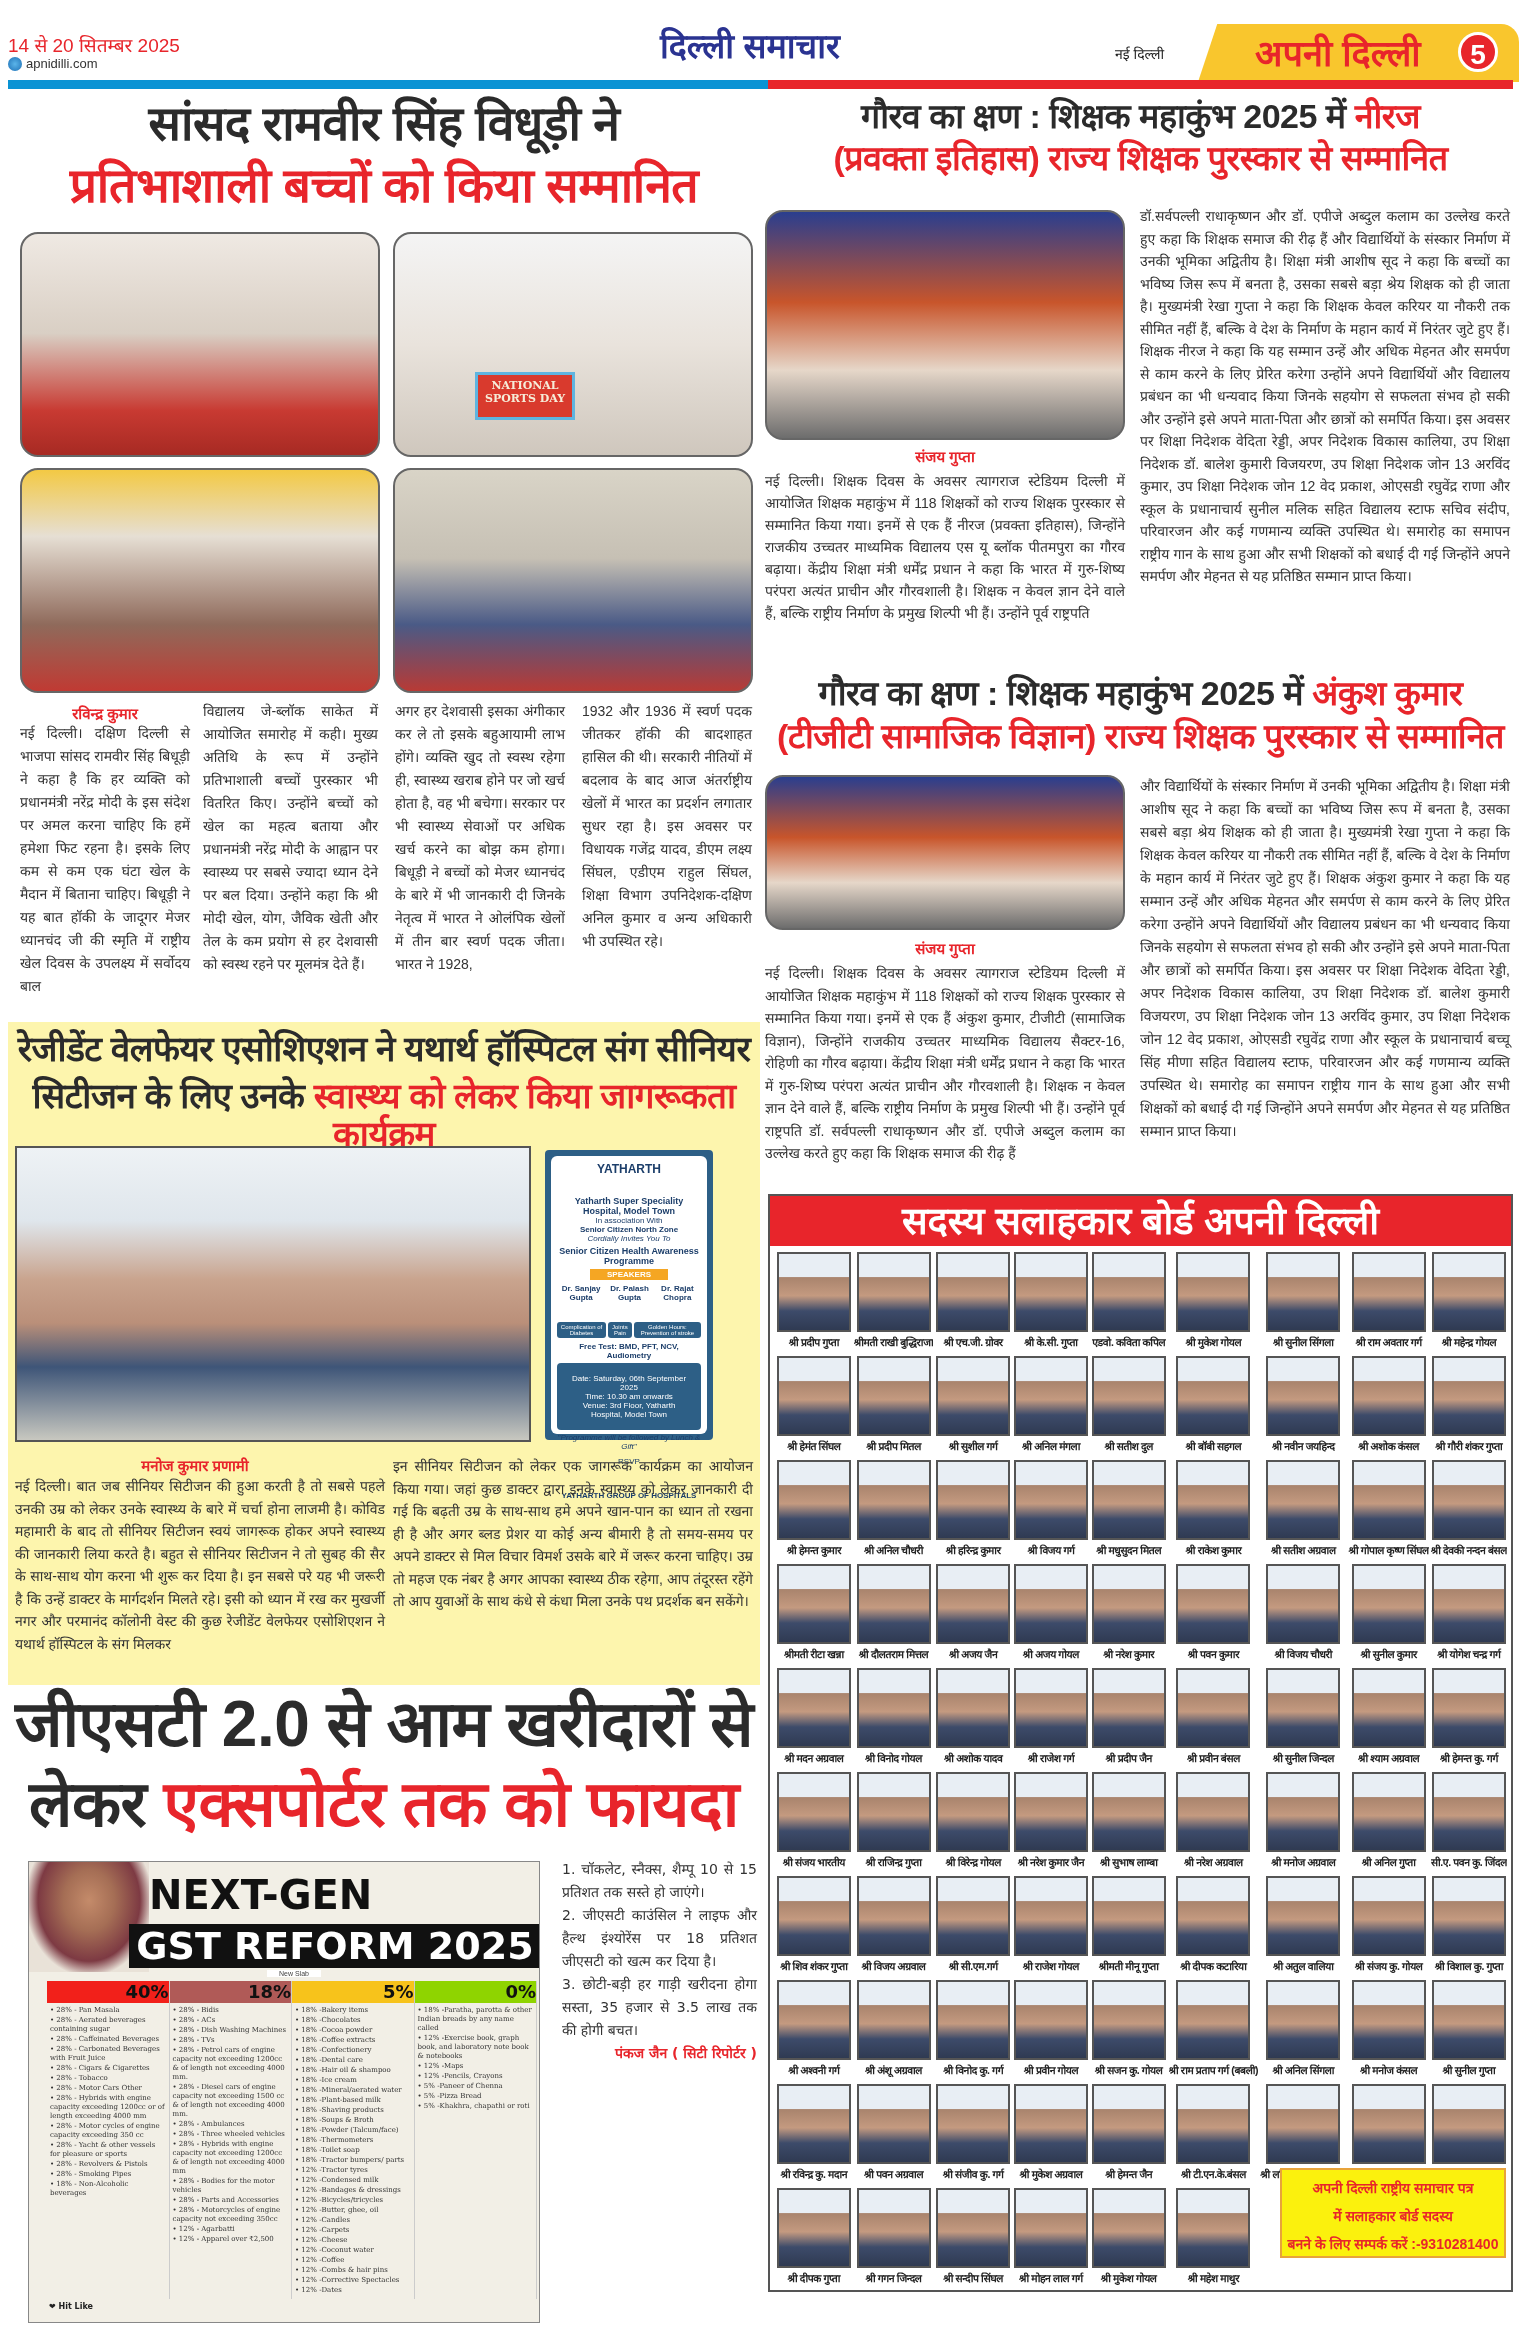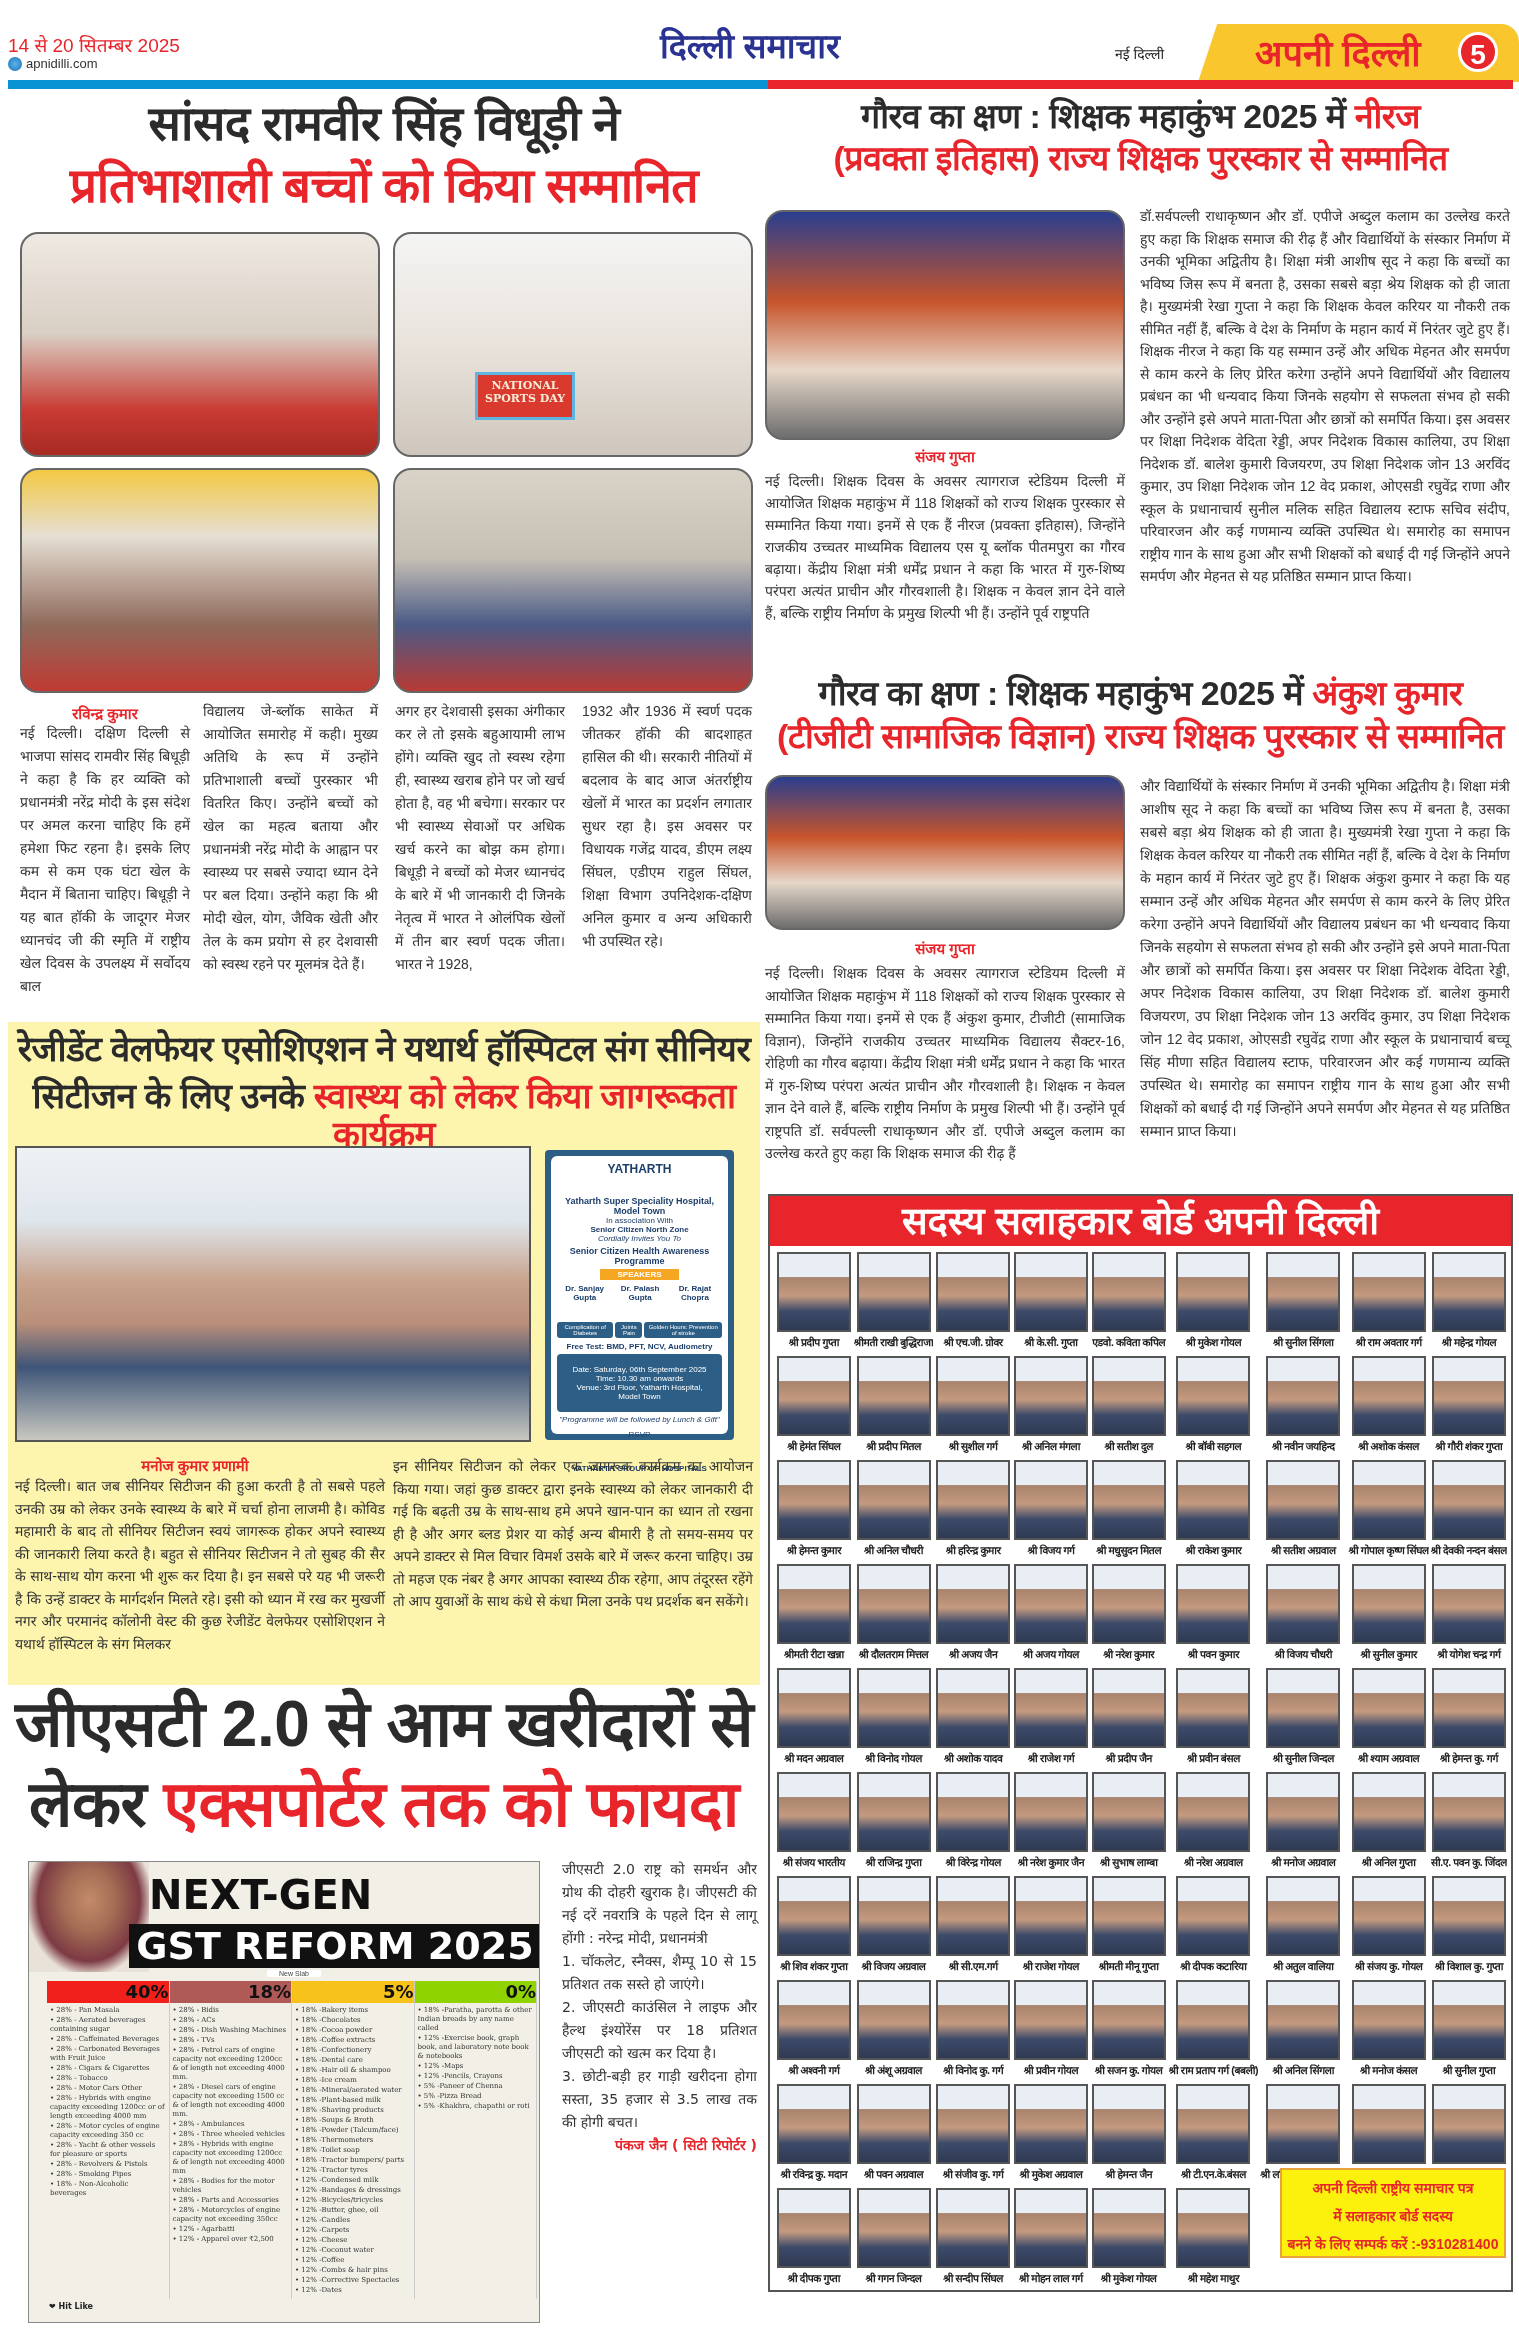--- a/index.html
+++ b/index.html
@@ -99,21 +99,21 @@
 <div class="abs hl red" style="left:768px;top:718px;width:745px;font-size:34px">(टीजीटी सामाजिक विज्ञान) राज्य शिक्षक पुरस्कार से सम्मानित</div>
 <div class="abs photo ph-stage" style="left:765px;top:775px;width:360px;height:155px"></div>
 <div class="abs by" style="left:765px;top:938px;width:360px">संजय गुप्ता</div>
 <div class="abs col" style="left:765px;top:962px;width:360px;line-height:22.5px">नई दिल्ली। शिक्षक दिवस के अवसर त्यागराज स्टेडियम दिल्ली में आयोजित शिक्षक महाकुंभ में 118 शिक्षकों को राज्य शिक्षक पुरस्कार से सम्मानित किया गया। इनमें से एक हैं अंकुश कुमार, टीजीटी (सामाजिक विज्ञान), जिन्होंने राजकीय उच्चतर माध्यमिक विद्यालय सैक्टर-16, रोहिणी का गौरव बढ़ाया। केंद्रीय शिक्षा मंत्री धर्मेंद्र प्रधान ने कहा कि भारत में गुरु-शिष्य परंपरा अत्यंत प्राचीन और गौरवशाली है। शिक्षक न केवल ज्ञान देने वाले हैं, बल्कि राष्ट्रीय निर्माण के प्रमुख शिल्पी भी हैं। उन्होंने पूर्व राष्ट्रपति डॉ. सर्वपल्ली राधाकृष्णन और डॉ. एपीजे अब्दुल कलाम का उल्लेख करते हुए कहा कि शिक्षक समाज की रीढ़ हैं</div>
 <div class="abs col" style="left:1140px;top:775px;width:370px;line-height:23px">और विद्यार्थियों के संस्कार निर्माण में उनकी भूमिका अद्वितीय है। शिक्षा मंत्री आशीष सूद ने कहा कि बच्चों का भविष्य जिस रूप में बनता है, उसका सबसे बड़ा श्रेय शिक्षक को ही जाता है। मुख्यमंत्री रेखा गुप्ता ने कहा कि शिक्षक केवल करियर या नौकरी तक सीमित नहीं हैं, बल्कि वे देश के निर्माण के महान कार्य में निरंतर जुटे हुए हैं। शिक्षक अंकुश कुमार ने कहा कि यह सम्मान उन्हें और अधिक मेहनत और समर्पण से काम करने के लिए प्रेरित करेगा उन्होंने अपने विद्यार्थियों और विद्यालय प्रबंधन का भी धन्यवाद किया जिनके सहयोग से सफलता संभव हो सकी और उन्होंने इसे अपने माता-पिता और छात्रों को समर्पित किया। इस अवसर पर शिक्षा निदेशक वेदिता रेड्डी, अपर निदेशक विकास कालिया, उप शिक्षा निदेशक डॉ. बालेश कुमारी विजयरण, उप शिक्षा निदेशक जोन 13 अरविंद कुमार, उप शिक्षा निदेशक जोन 12 वेद प्रकाश, ओएसडी रघुवेंद्र राणा और स्कूल के प्रधानाचार्य बच्चू सिंह मीणा सहित विद्यालय स्टाफ, परिवारजन और कई गणमान्य व्यक्ति उपस्थित थे। समारोह का समापन राष्ट्रीय गान के साथ हुआ और सभी शिक्षकों को बधाई दी गई जिन्होंने अपने समर्पण और मेहनत से यह प्रतिष्ठित सम्मान प्राप्त किया।</div>
 
 <div class="abs yellow-box"></div>
 <div class="abs hl dark" style="left:12px;top:1030px;width:744px;font-size:35px">रेजीडेंट वेलफेयर एसोशिएशन ने यथार्थ हॉस्पिटल संग सीनियर</div>
 <div class="abs hl" style="left:12px;top:1077px;width:744px;font-size:35px"><span class="dark">सिटीजन के लिए उनके</span> <span class="red">स्वास्थ्य को लेकर किया जागरूकता कार्यक्रम</span></div>
 <div class="abs" style="left:15px;top:1146px;width:516px;height:296px;border:2px solid #555;background:linear-gradient(180deg,#eef2f5 0%,#dfe6ec 25%,#c9a48e 45%,#ba8f79 60%,#3e5578 75%,#c8c8c0 100%)"></div>
-<div class="abs invite" style="left:545px;top:1150px;width:189px;height:290px">
+<div class="abs invite" style="left:545px;top:1150px;width:168px;height:290px">
   <div class="invite-in">
     <b style="font-size:12px;color:#1c3e6a">YATHARTH</b>
     <b style="font-size:9px;margin-top:20px">Yatharth Super Speciality Hospital, Model Town</b>
     <span>In association With</span>
     <b>Senior Citizen North Zone</b>
     <i>Cordially Invites You To</i>
     <b style="font-size:9px;margin:3px 0">Senior Citizen Health Awareness Programme</b>
     <b style="display:inline-block;background:#f5a623;padding:1px 17px;color:#fff">SPEAKERS</b>
     <div style="display:flex;justify-content:space-between;margin-top:4px">
         <b>Dr. Sanjay Gupta</b>
@@ -230,21 +230,20 @@
           <li>• 5% -Paneer of Chenna</li>
           <li>• 5% -Pizza Bread</li>
           <li>• 5% -Khakhra, chapathi or roti</li>
         </ul>
       </div>
   </div>
   <div style="position:absolute;left:20px;top:440px;font:bold 8px 'DejaVu Sans',sans-serif"><span>❤</span> <span>Hit Like</span></div>
 </div>
 
 <div class="abs" style="left:562px;top:1858px;width:195px;font-size:14px;line-height:23px;color:#333;text-align:justify;font-family:'DejaVu Sans',sans-serif">
-  <p>जीएसटी 2.0 राष्ट्र को समर्थन और ग्रोथ की दोहरी खुराक है। जीएसटी की नई दरें नवरात्रि के पहले दिन से लागू होंगी : नरेन्द्र मोदी, प्रधानमंत्री</p>
   <p>1. चॉकलेट, स्नैक्स, शैम्पू 10 से 15 प्रतिशत तक सस्ते हो जाएंगे।</p>
   <p>2. जीएसटी काउंसिल ने लाइफ और हैल्थ इंश्योरेंस पर 18 प्रतिशत जीएसटी को खत्म कर दिया है।</p>
   <p>3. छोटी-बड़ी हर गाड़ी खरीदना होगा सस्ता, 35 हजार से 3.5 लाख तक की होगी बचत।</p>
   <p class="red" style="font-weight:bold;text-align:right">पंकज जैन ( सिटी रिपोर्टर )</p>
 </div>
 
 <div class="abs board">
   <div class="board-h">सदस्य सलाहकार बोर्ड अपनी दिल्ली</div>
   <div class="grid" id="board-grid">
       <div class="mem">

